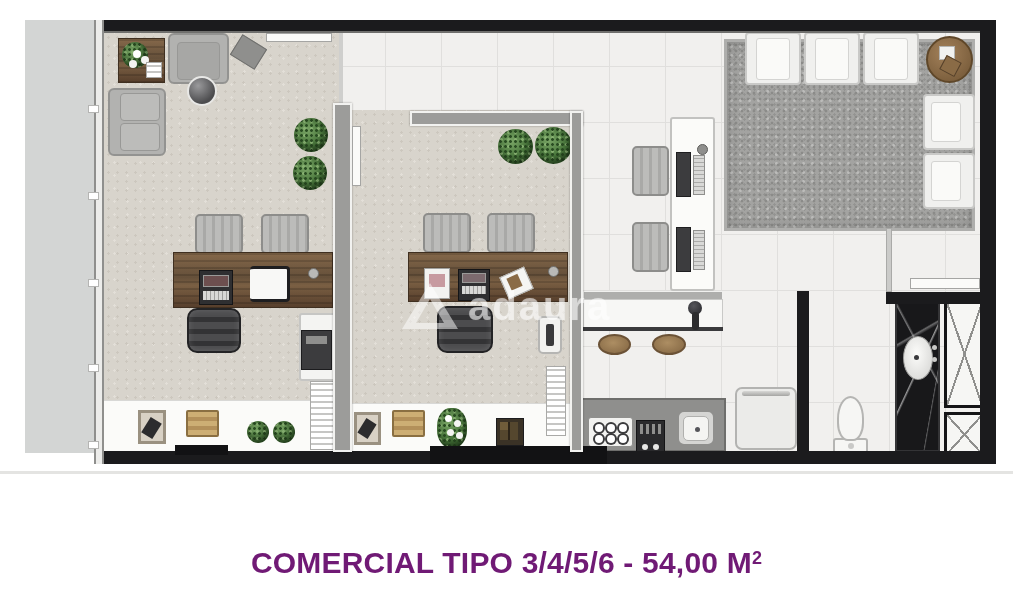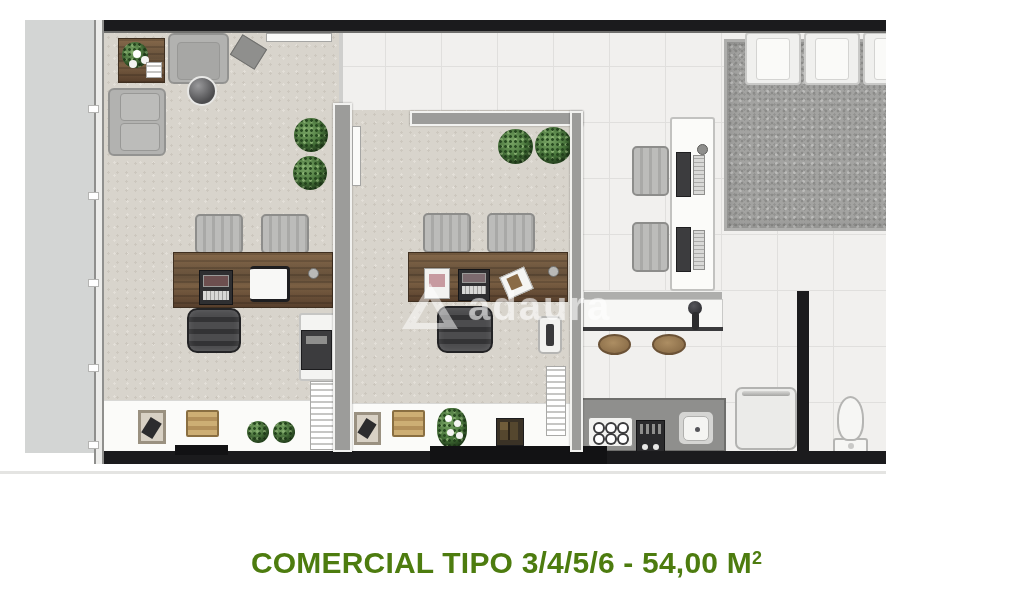--- a/index.html
+++ b/index.html
@@ -1,16 +1,16 @@
 <!DOCTYPE html>
 <html><head>
 <meta charset="utf-8">
 <style>
   html,body{margin:0;padding:0;background:#ffffff;}
-  .stage{position:relative;width:886px;height:599px;background:#fff;overflow:hidden;
+  .stage{position:relative;width:1013px;height:599px;background:#fff;overflow:hidden;
          font-family:"Liberation Sans", sans-serif;}
   .abs{position:absolute;}
   .floor{z-index:1;}
   .furn{z-index:3;}
   .wall{z-index:4;}
   .leaf{z-index:5;}
   .overlay{z-index:7;}
 
   
   .beige{background-color:#d8d4cc;
@@ -67,21 +67,21 @@
   .notch{background:#121214;}
   .sofa-gray{background:#b2b2b0;border:2px solid #939391;border-radius:6px;box-sizing:border-box;}
   .cushion{background:#bcbcba;border:1px solid #989896;border-radius:4px;box-sizing:border-box;}
   .lounge-chair{background:#f0f0ee;border:2px solid #c9c9c7;border-radius:4px;box-sizing:border-box;}
   .lounge-inner{background:#fafaf8;border:1px solid #d4d4d2;border-radius:3px;box-sizing:border-box;}
 
   .watermark{display:flex;align-items:center;gap:10px;opacity:.92;}
   .wm-text{font-weight:bold;font-size:40px;color:rgba(255,255,255,.55);letter-spacing:2px;
     text-shadow:0 0 1px rgba(255,255,255,.25);}
   .caption{position:absolute;left:0;top:546px;width:1013px;text-align:center;
-    font-weight:bold;font-size:30px;color:#4d7c0f;letter-spacing:.2px;}
+    font-weight:bold;font-size:30px;color:#701a75;letter-spacing:.2px;}
   .caption sup{font-size:18px;vertical-align:9px;}
 </style>
 </head>
 <body>
 
 <div class="stage">
 
   <div class="abs floor" style="left:25px;top:20px;width:71px;height:433px;background:#d3d5d4;border-right:2px solid #bfc1c0;"></div>
 
   <div class="abs floor tile" style="left:341px;top:33px;width:639px;height:419px;"></div>

